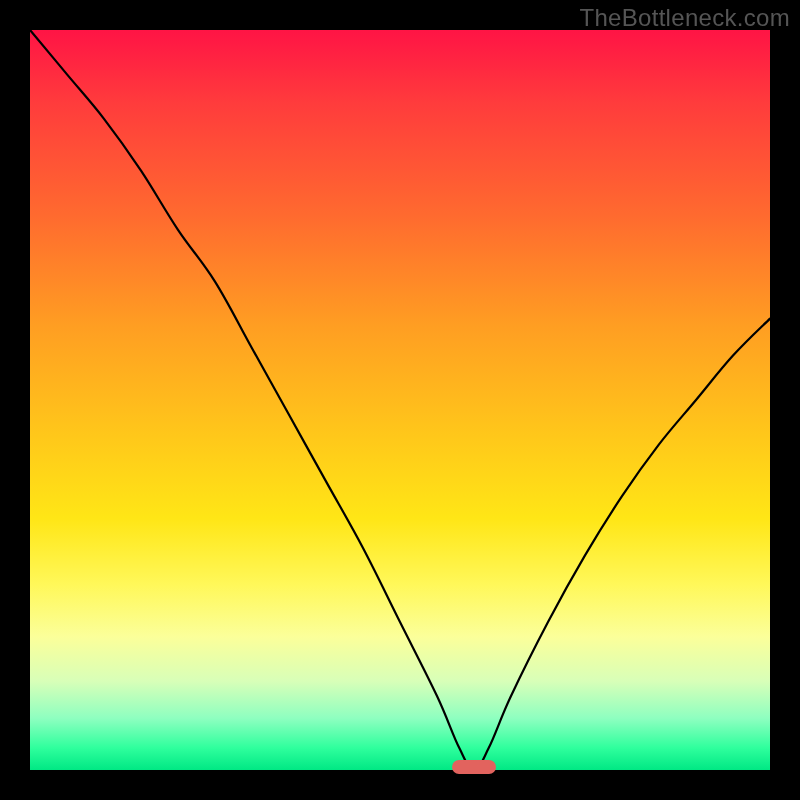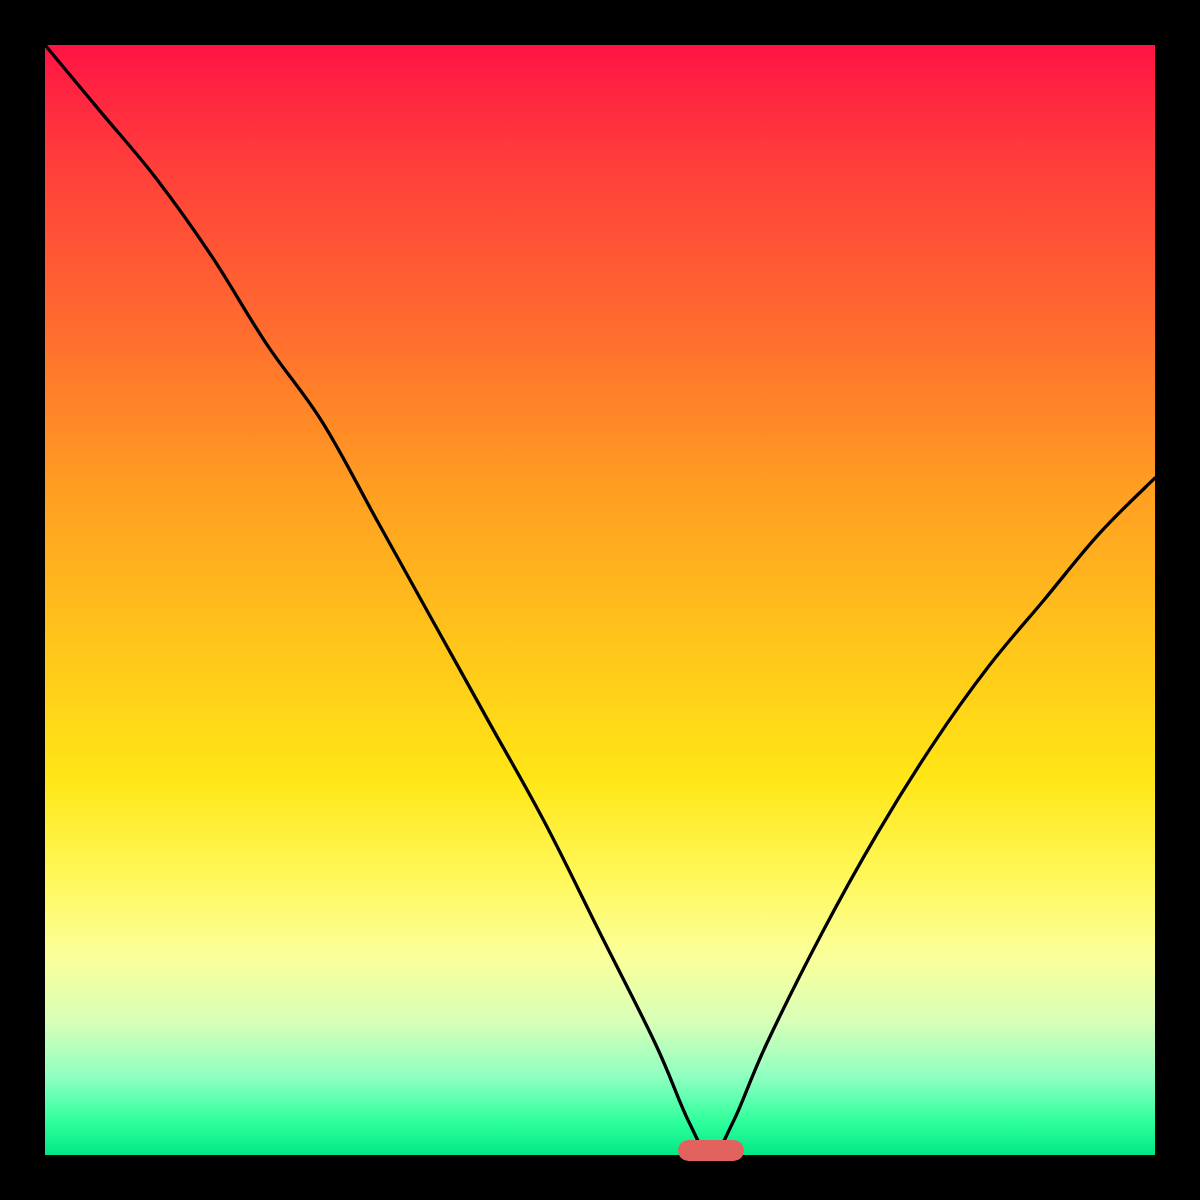--- a/index.html
+++ b/index.html
@@ -54,20 +54,21 @@
     width: 50px;
     height: 14px;
     border-radius: 7px;
     background: #e2635e;
   }
 </style>
 </head>
 <body>
 <div class="container">
 
+  <div class="watermark">TheBottleneck.com</div>
 
   <div class="plot-area">
     <svg class="curve" viewBox="0 0 740 740" preserveAspectRatio="none">
       <path id="curve-path" fill="none" stroke="#000" stroke-width="2.2" stroke-linecap="round" stroke-linejoin="round" d="M 0 0 C 6.66 7.992000000000016, 23.68 28.4160000000001, 37 44.40000000000009 C 50.32 60.384000000000086, 60.68 71.48399999999998, 74 88.79999999999995 C 87.32 106.11599999999993, 97.68 120.61999999999989, 111 140.5999999999999 C 124.32 160.57999999999993, 134.68 179.82000000000005, 148 199.80000000000007 C 161.32 219.7800000000001, 171.68 230.28799999999998, 185 251.59999999999997 C 198.32 272.912, 208.68 294.22400000000005, 222 318.20000000000005 C 235.32 342.17600000000004, 245.68 360.824, 259 384.8 C 272.32 408.776, 282.68 427.424, 296 451.4 C 309.32 475.376, 319.68 492.692, 333 518 C 346.32 543.308, 356.68 565.36, 370 592 C 383.32 618.64, 396.34400000000005 643.356, 407.00000000000006 666 C 417.65600000000006 688.644, 422.54 704.4799999999999, 429.2 717.8 C 435.85999999999996 731.12, 438.67199999999997 740, 444 740 C 449.32800000000003 740, 452.14 731.12, 458.8 717.8 C 465.46000000000004 704.4799999999999, 470.344 688.644, 481 666 C 491.656 643.356, 504.68 617.308, 518 592 C 531.32 566.692, 541.68 548.044, 555 525.4 C 568.32 502.756, 578.68 486.18, 592 466.2 C 605.32 446.21999999999997, 615.68 431.71599999999995, 629 414.4 C 642.32 397.084, 652.68 385.984, 666 370 C 679.32 354.016, 689.68 340.25199999999995, 703 325.59999999999997 C 716.32 310.948, 733.34 295.26, 740 288.6"></path>
     </svg>
     <div class="marker" id="optimal-marker" style="left: 421.8px; width: 44.4px; top: 730px;"></div>
   </div>
 
 </div>
 

